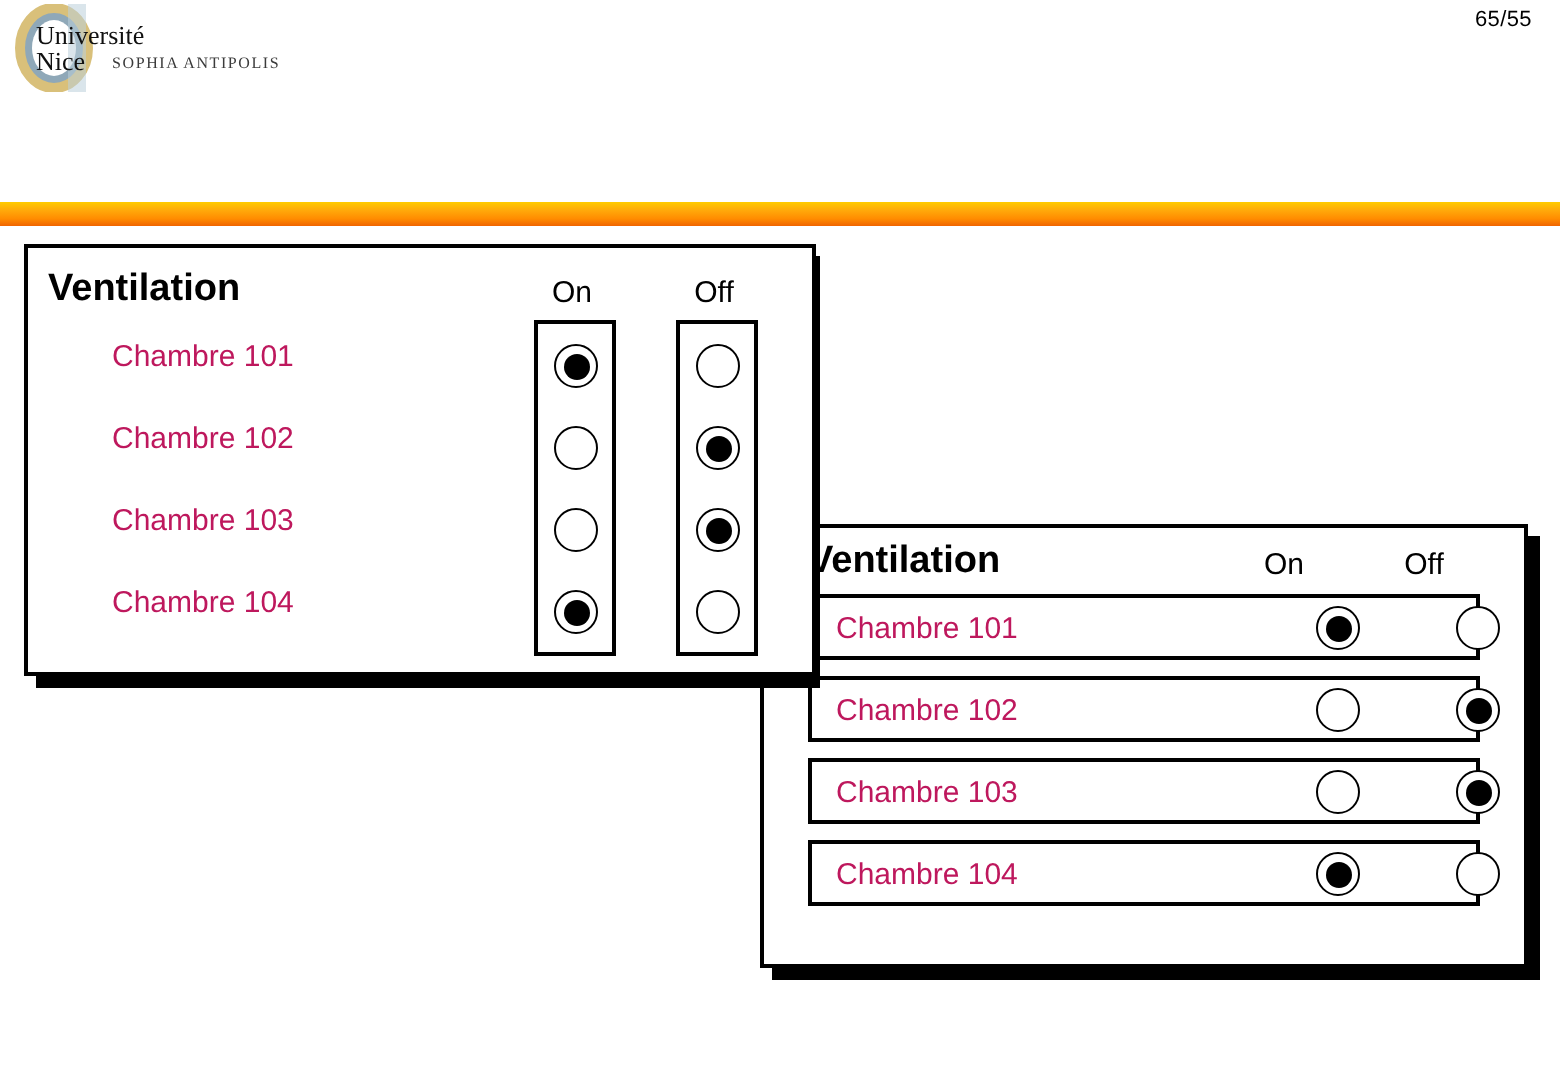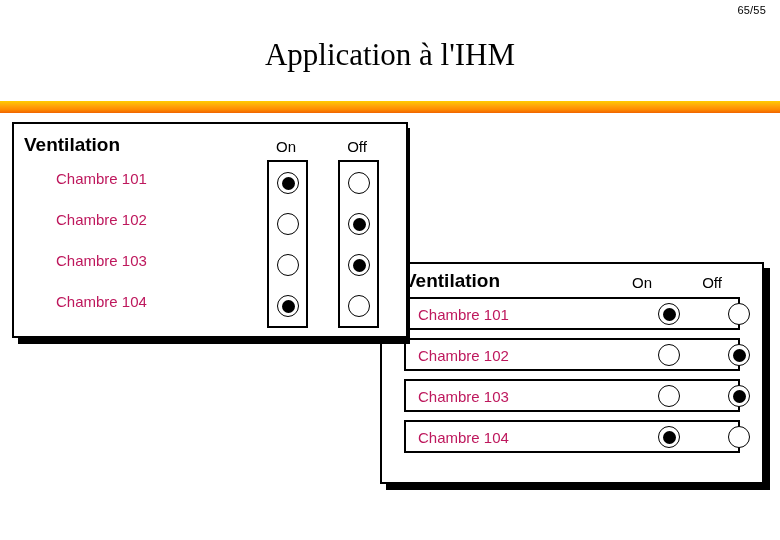--- a/index.html
+++ b/index.html
@@ -144,24 +144,34 @@
   #panel2        { left: 380px; top: 262px; width: 384px; height: 222px; }
   
   #panel1-shadow, #panel1 { z-index: 5; }
   #panel2-shadow, #panel2 { z-index: 2; }
 </style>
 </head>
 <body>
 
 <div id="slide">
 
+  <div id="logo">
+    <svg width="140" height="44" viewBox="0 0 140 44" xmlns="http://www.w3.org/2000/svg">
+      <ellipse cx="23" cy="22" rx="19" ry="21" fill="#8fa8b8"></ellipse>
+      <path d="M6 22 a17 20 0 0 0 34 0 a17 20 0 0 0 -34 0 Z" fill="none" stroke="#d9c07a" stroke-width="5"></path>
+      <ellipse cx="23" cy="22" rx="11" ry="14" fill="#ffffff"></ellipse>
+      <rect x="30" y="0" width="9" height="44" fill="#bcd0da" opacity="0.55"></rect>
+      <text x="14" y="20" font-family="Liberation Serif, serif" font-size="13" fill="#111111">Université</text>
+      <text x="14" y="33" font-family="Liberation Serif, serif" font-size="13" fill="#111111">Nice</text>
+      <text x="52" y="32" font-family="Liberation Serif, serif" font-size="8" letter-spacing="0.8" fill="#3b3b3b">SOPHIA ANTIPOLIS</text>
+    </svg>
+  </div>
 
   <div id="page-number">65/55</div>
 
-  <div id="slide-title">Application à l'IHM</div>
 
   <div id="divider-bar"></div>
 
   <div id="panel2-shadow" class="panel-shadow"></div>
   <div id="panel2" class="panel">
 
     <div class="panel-title" style="left:22px; top:6px;">Ventilation</div>
 
     <div class="col-head" style="left:240px; top:10px; width:40px;">On</div>
     <div class="col-head" style="left:310px; top:10px; width:40px;">Off</div>

